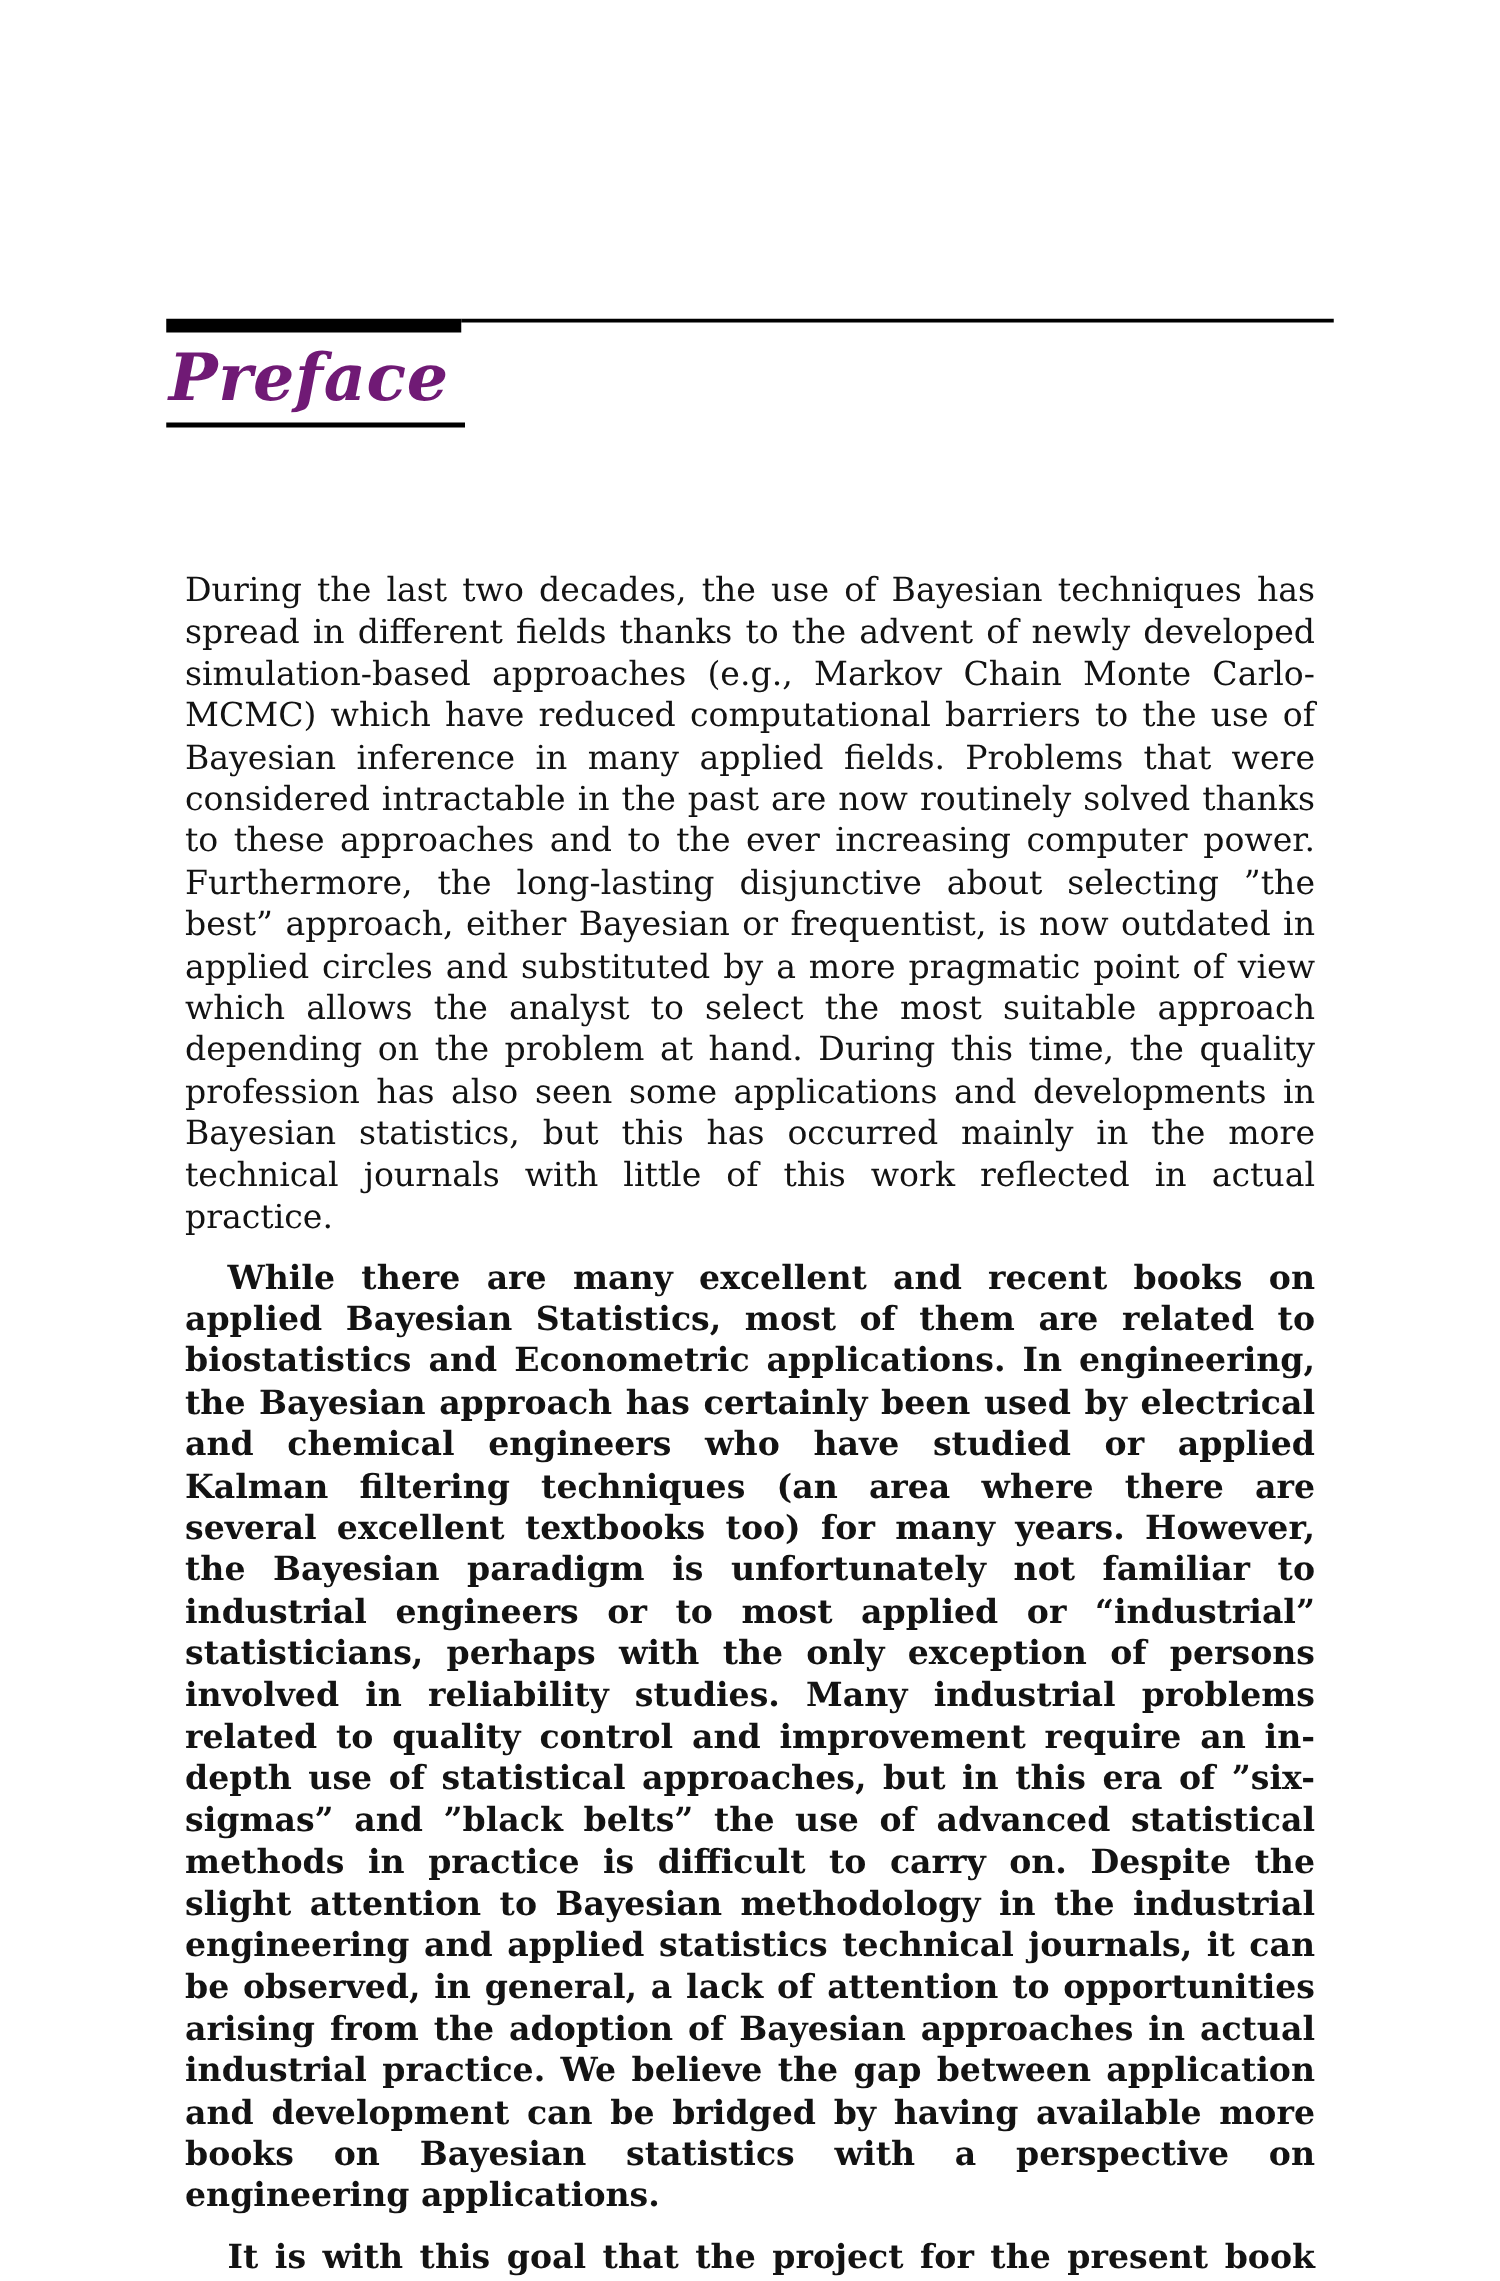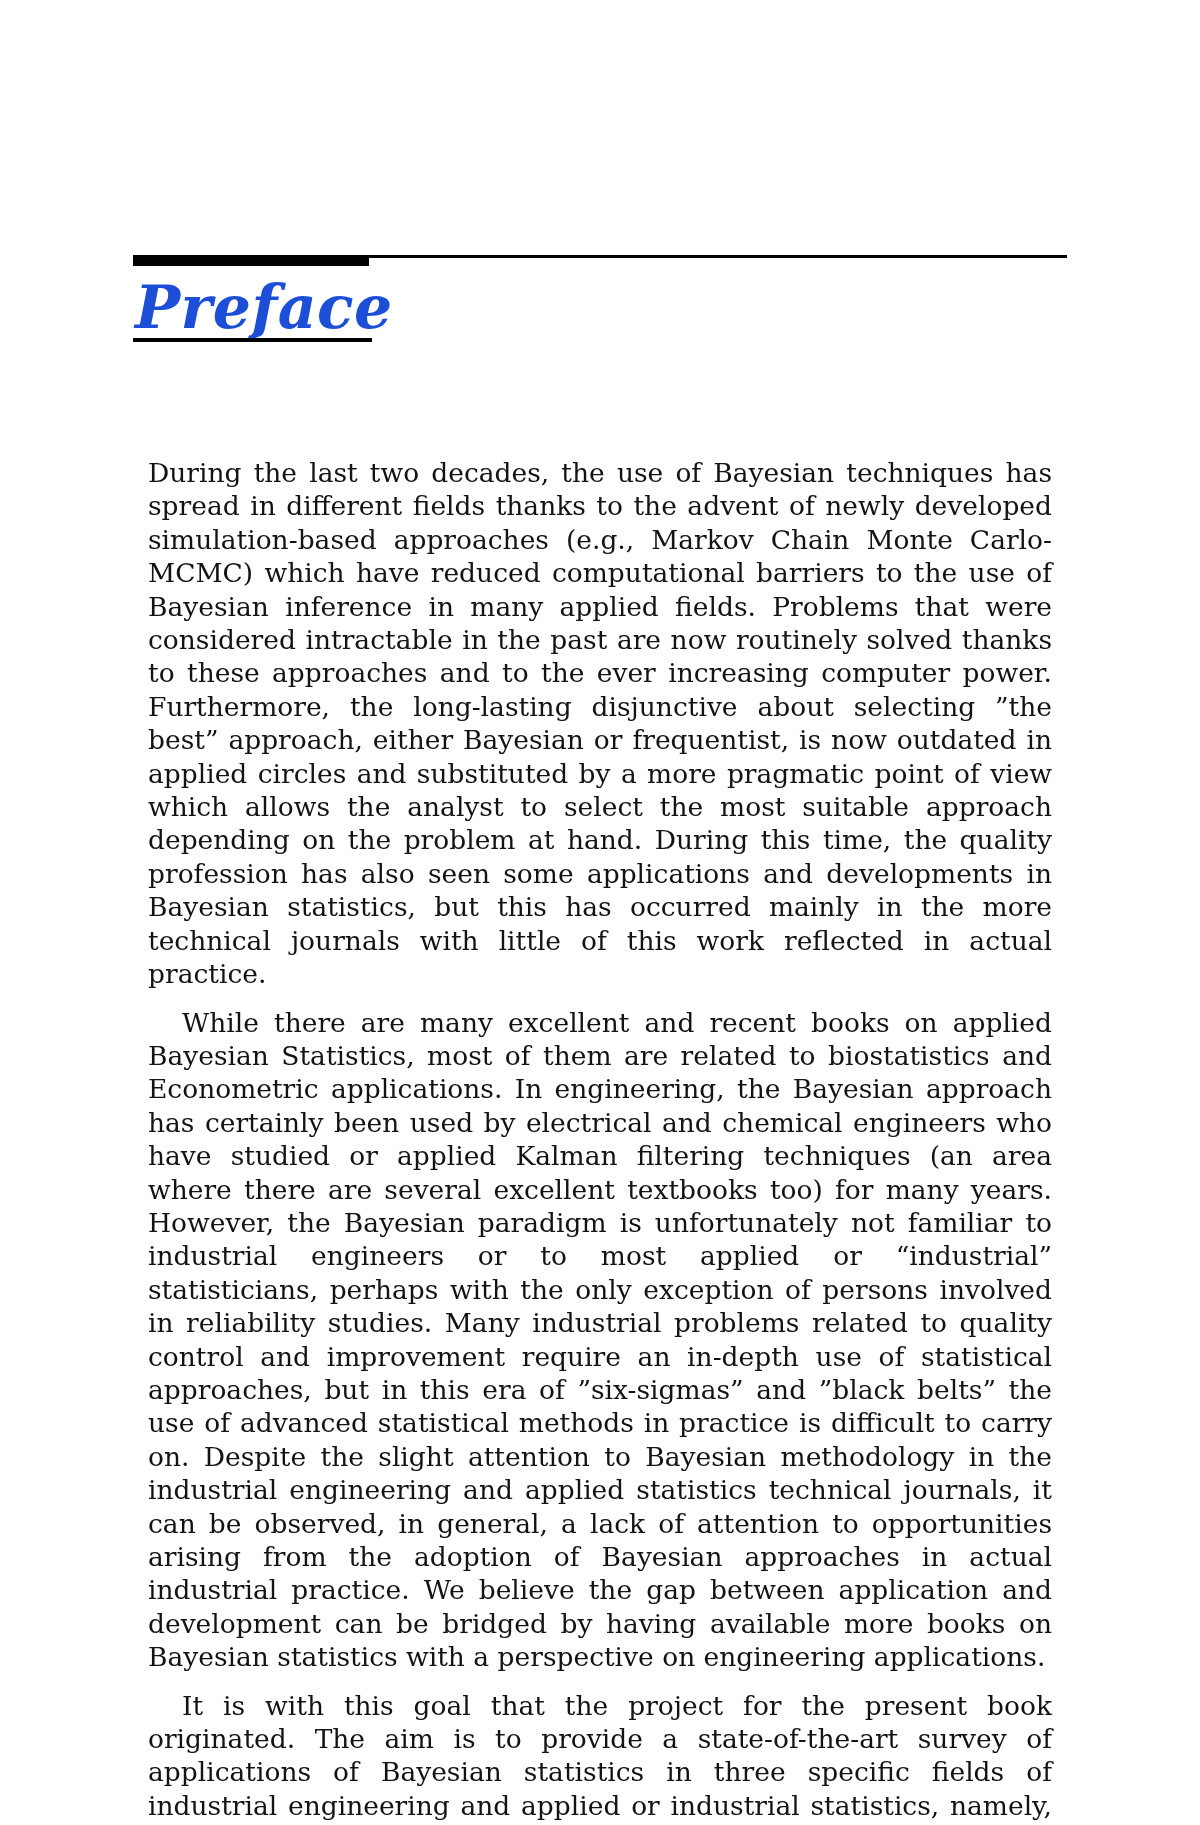--- a/index.html
+++ b/index.html
@@ -44,23 +44,23 @@
     background: #000000;
   }
   .title {
     position: absolute;
     left: 135px;
     top: 274px;
     margin: 0;
     font-family: "DejaVu Serif", serif;
     font-style: italic;
     font-weight: 700;
-    font-size: 60px;
+    font-size: 52px;
     line-height: 1.1;
-    color: #1d4ed8;
+    color: #701a75;
     letter-spacing: 0.5px;
   }
   .title-underline {
     position: absolute;
     left: 133px;
     top: 338px;
     width: 239px;
     height: 4px;
     background: #000000;
   }
@@ -73,20 +73,21 @@
     line-height: 33.4px;
     text-align: justify;
     color: #131313;
   }
   .body-text p {
     margin: 15px;
     padding: 0;
   }
   .body-text p.indented {
     text-indent: 34px;
+    font-weight: bold;
   }
 </style>
 </head>
 <body>
 
 <div class="page">
 
   <div class="top-rule">
     <div class="rule-thick"></div>
     <div class="rule-thin"></div>

